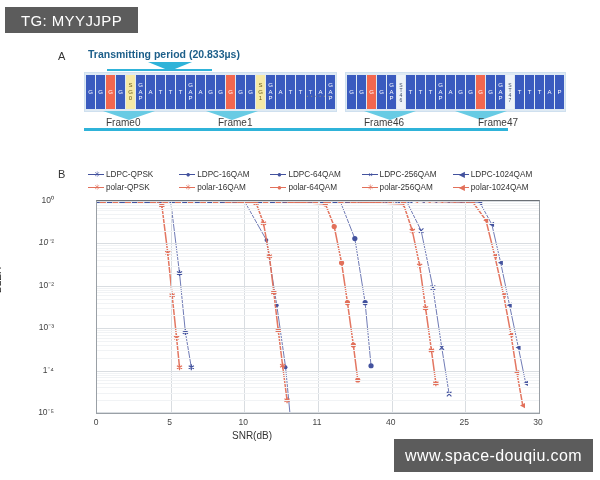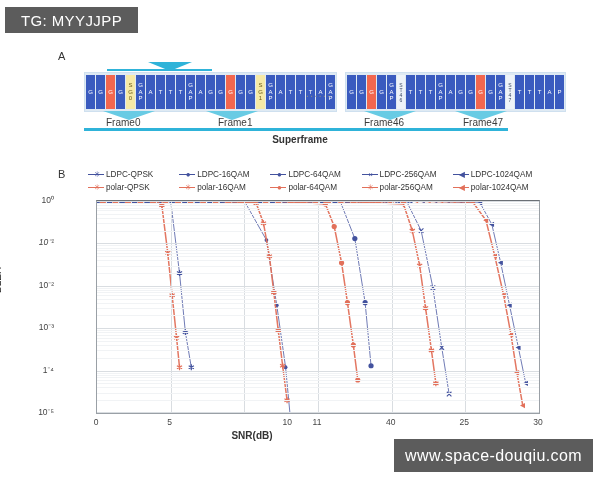--- a/index.html
+++ b/index.html
@@ -205,36 +205,36 @@
     color: #444;
     transform: translateX(-50%);
   }
   #x-axis-label {
     position: absolute;
     left: 0; top: 272px;
     width: 476px;
     text-align: center;
     font-size: 10px;
     color: #333;
-    font-weight: bold;
   }
   #x-axis-label span { position: relative; left: 14px; }
 
   svg { display: block; }
 </style>
 </head>
 <body>
 
 <div class="wm" id="wm-top">TG: MYYJJPP</div>
 <div class="wm" id="wm-bottom">www.space-douqiu.com</div>
 
 <div id="panel-a">
 
   <div class="panel-letter" id="panel-a-letter">A</div>
 
+  <div id="tx-period-label">Transmitting period (20.833µs)</div>
 
   <div class="tri-ptr" id="tx-ptr"></div>
   <div id="tx-bar"></div>
 
   <div class="strip" id="strip-left">
       <div class="cell g-wide">G</div>
       <div class="cell g-wide">G</div>
       <div class="cell red">G</div>
       <div class="cell g-wide">G</div>
       <div class="cell sg">
@@ -328,24 +328,23 @@
     </div>
 
   <div class="frame-ptr" style="left:103px; top:111px;"></div>
   <div class="frame-ptr" style="left:206px; top:111px;"></div>
   <div class="frame-ptr" style="left:364px; top:111px;"></div>
   <div class="frame-ptr" style="left:455px; top:111px;"></div>
 
   <div class="frame-label" style="left:106px; top:117px;">Frame0</div>
   <div class="frame-label" style="left:209px; top:117px;margin-left:9px;">Frame1</div>
   <div class="frame-label" style="left:364px; top:117px;">Frame46</div>
-  <div class="frame-label" style="left:463px; top:117px;">Frame47</div>
+  <div class="frame-label" style="left:478px; top:117px;">Frame47</div>
 
   <div id="superframe-bar"></div>
-  <div id="superframe-label">Superframe</div>
 </div>
 
 <div id="panel-b">
 
   <div class="panel-letter" id="panel-b-letter" style="left:58px; top:10px;">B</div>
 
   <div id="legend">
       <div class="leg-item">
         <span class="leg-mk">
           <span class="ln" style="background:#43529e"></span>
@@ -1233,18 +1232,18 @@
     <span>SNR(dB)</span>
   </div>
 <div class="ytick" style="top: 36px;">10⁰</div>
     <div class="ytick" style="top: 78.4px; font-style: italic;">10⁻¹</div>
     <div class="ytick" style="top: 120.8px;">10⁻²</div>
     <div class="ytick" style="top: 163.2px;">10⁻³</div>
     <div class="ytick" style="top: 205.6px;">1⁻⁴</div>
     <div class="ytick" style="top: 248px;">10⁻⁵</div>
     <div class="xtick" style="left: 96px;">0</div>
     <div class="xtick" style="left: 169.667px;">5</div>
-    <div class="xtick" style="left: 243.333px; margin-left: 44px;">10</div>
+    <div class="xtick" style="left: 243.333px;">10</div>
     <div class="xtick" style="left: 317px;">11</div>
     <div class="xtick" style="left: 390.667px;">40</div>
     <div class="xtick" style="left: 464.333px;">25</div>
     <div class="xtick" style="left: 538px;">30</div>
   </div>
 
 </body></html>

